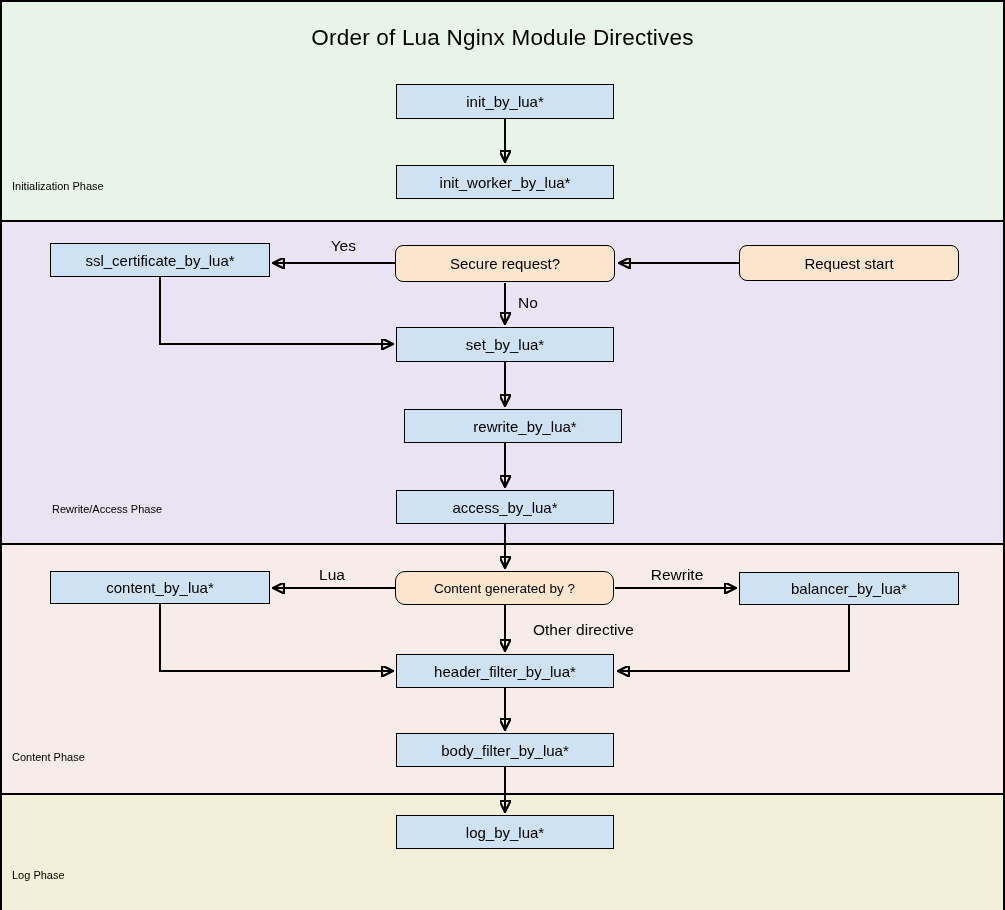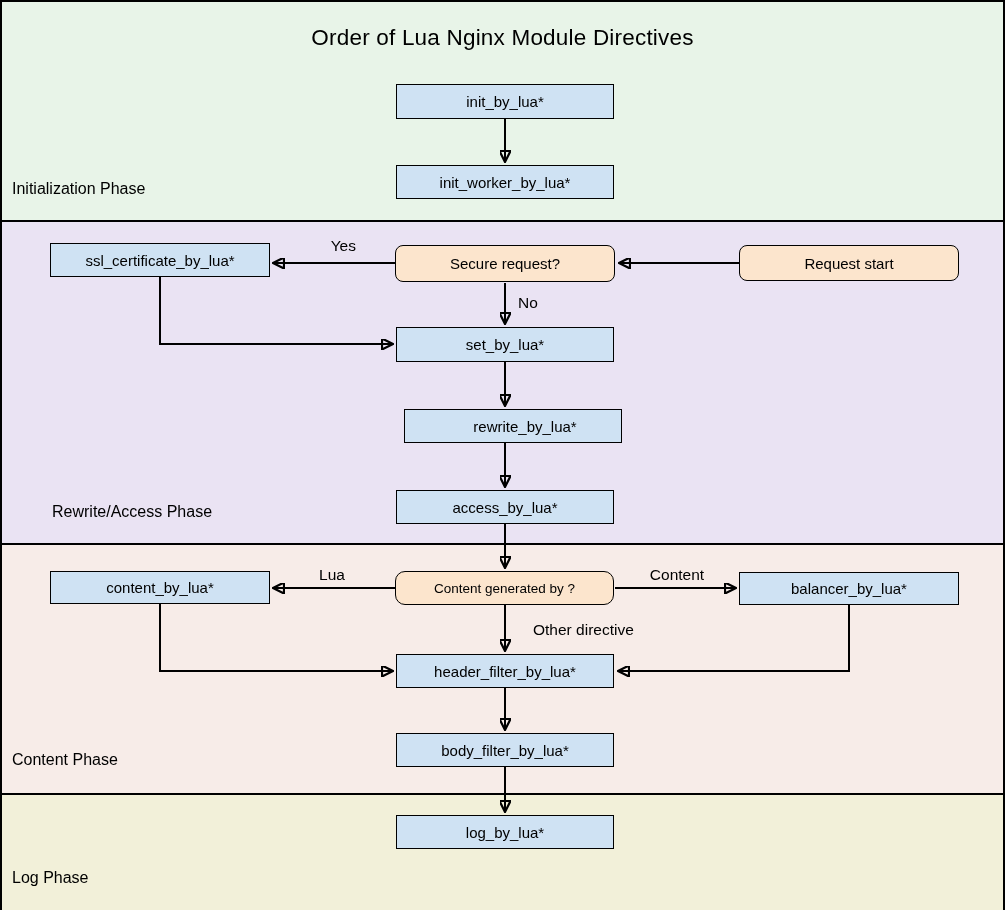--- a/index.html
+++ b/index.html
@@ -9,21 +9,21 @@
     border:2px solid #000; border-bottom:none;
     font-family:"Liberation Sans", sans-serif;
     color:#000; overflow:hidden;
   }
   .band { position:absolute; left:0; width:100%; box-sizing:border-box; }
   .band-init    { top:0;    height:218px; background:#e8f4e8; }
   .band-rewrite { top:218px; height:323px; background:#eae3f3; border-top:2px solid #000; }
   .band-content { top:541px; height:250px; background:#f7ece8; border-top:2px solid #000; }
   .band-log     { top:791px; height:119px; background:#f2f0d9; border-top:2px solid #000; }
   .phase-label {
-    position:absolute; font-size:16px; white-space:nowrap;
+    position:absolute; font-size:11px; white-space:nowrap;
   }
   #title {
     position:absolute; left:0; top:23px; width:100%;
     text-align:center; font-size:22.5px; letter-spacing:0.2px;
   }
   .node {
     position:absolute; box-sizing:border-box;
     display:flex; align-items:center; justify-content:center;
     font-size:15px; white-space:nowrap; text-align:right;
   }
@@ -86,16 +86,16 @@
   <div class="node rect" style="left:394px; top:731px; width:218px; height:34px;">body_filter_by_lua*</div>
   <div class="node rect" style="left:394px; top:813px; width:218px; height:34px;">log_by_lua*</div>
 
   <div class="node decision" style="left:393px; top:243px; width:220px; height:37px;">Secure request?</div>
   <div class="node decision" style="left:737px; top:243px; width:220px; height:36px;">Request start</div>
   <div class="node decision small-text" style="left:393px; top:569px; width:219px; height:34px; border-radius:10px;">Content generated by ?</div>
 
   <div class="edge-label" style="left:310px; top:235px; width:44px;text-align:right;">Yes</div>
   <div class="edge-label" style="left:516px; top:292px;">No</div>
   <div class="edge-label" style="left:308px; top:564px; width:44px;">Lua</div>
-  <div class="edge-label" style="left:625px; top:564px; width:100px;">Content</div>
+  <div class="edge-label" style="left:625px; top:564px; width:100px;">Rewrite</div>
   <div class="edge-label" style="left:531px; top:619px;">Other directive</div>
 
 </div>
 
 </body></html>

